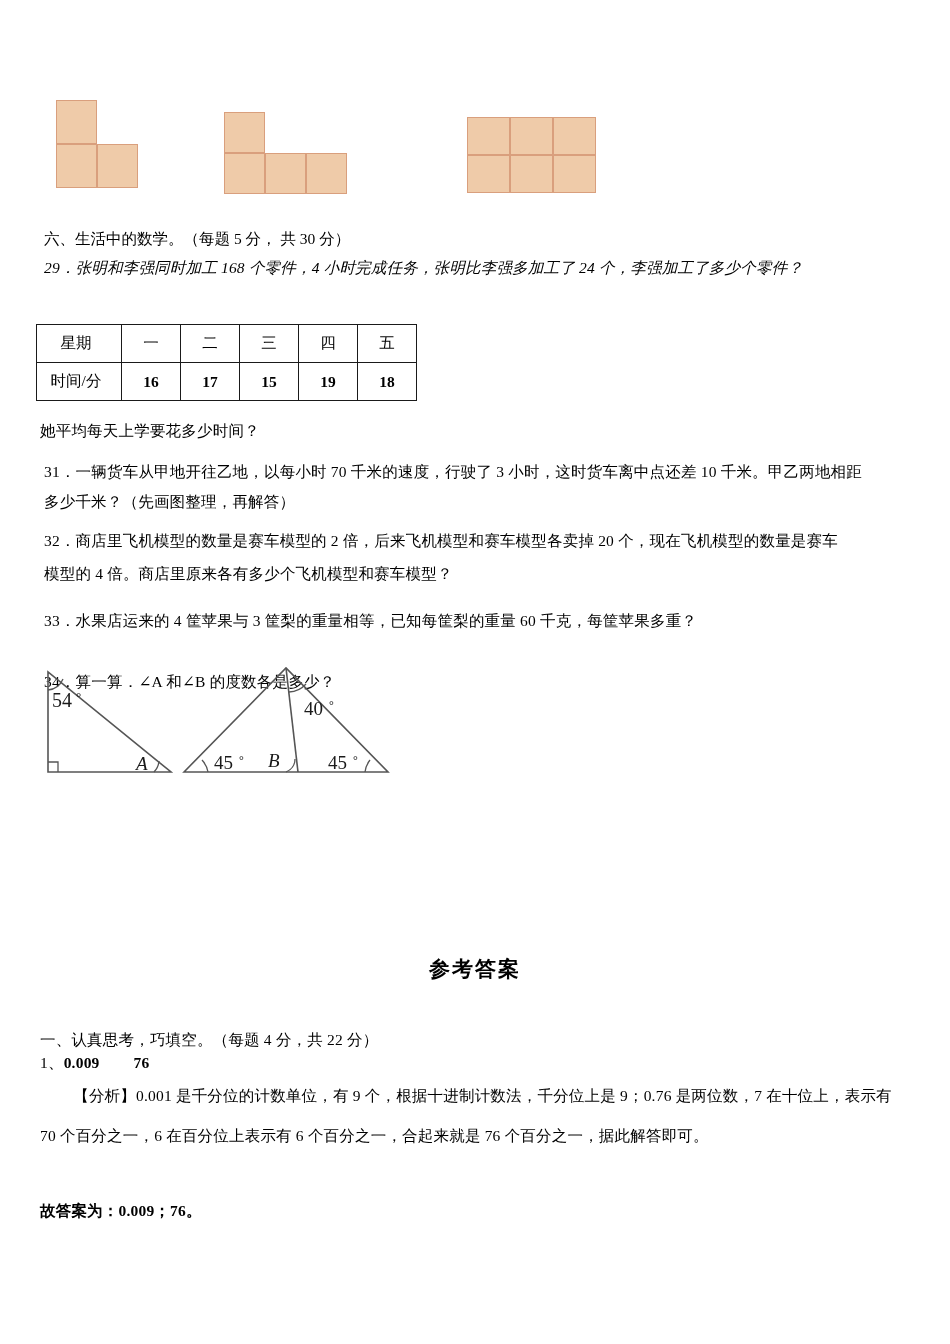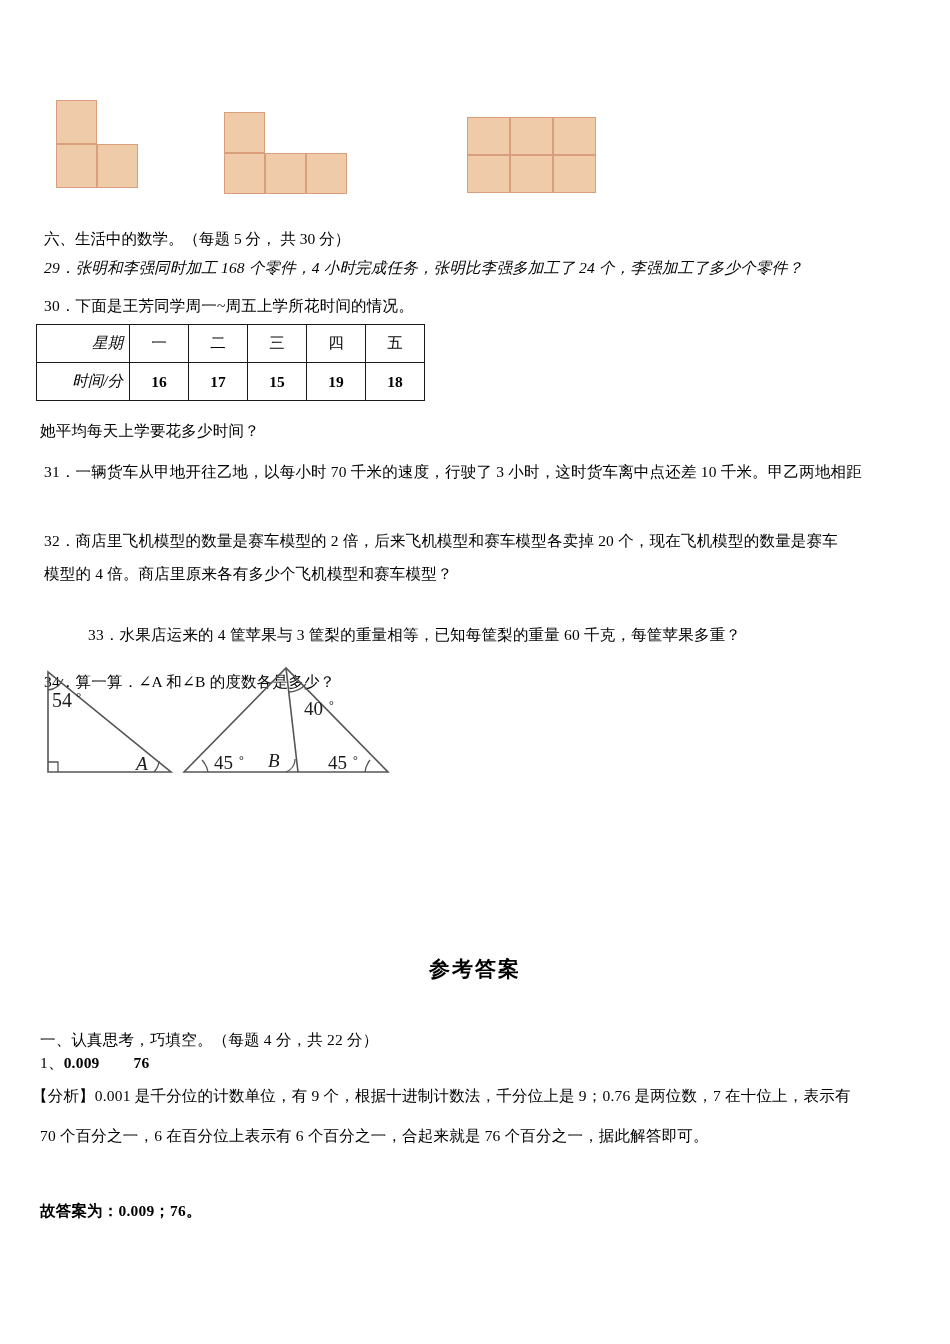--- a/index.html
+++ b/index.html
@@ -66,43 +66,42 @@
     white-space: nowrap;
   }
 
   .q29 { left: 44px; top: 257px; font-style: italic; }
   .q30 { left: 44px; top: 295px; }
   .q30b { left: 40px; top: 420px; }
   .q31 { left: 44px; top: 461px; width: 880px; font-family: Liberation Serif, serif; }
   .q31b { left: 44px; top: 491px; }
   .q32 { left: 44px; top: 530px; width: 880px; }
   .q32b { left: 44px; top: 563px; }
-  .q33 { left: 44px; top: 624px; margin-left: 44px; }
+  .q33 { left: 44px; top: 610px; }
   .q34 { left: 44px; top: 671px; }
 
   
   .sched-table {
     position: absolute;
     left: 36px;
     top: 324px;
     border-collapse: collapse;
     font-size: 15.5px;
   }
   .sched-table td {
     border: 1.2px solid #1a1a1a;
     text-align: center;
     vertical-align: middle;
     height: 37px;
     padding: 0 6px;
   }
   .sched-table td.hdr-label {
     width: 78px;
-    text-align: right;
-    padding-left: 8px;
-    font-style: italic;
+    text-align: center;
+    padding-left: 0;
   }
   .sched-table td.daycell { width: 46px; }
   .sched-table tr.row-time td { font-weight: bold; }
   .sched-table tr.row-time td.hdr-label { font-weight: normal; }
 
   
   .geo-wrap {
     position: absolute;
     left: 36px;
     top: 660px;
@@ -117,21 +116,21 @@
     left: 0;
     top: 955px;
     width: 950px;
     text-align: center;
     font-size: 21px;
     font-weight: bold;
     letter-spacing: 2px;
   }
   .a-sec1 { left: 40px; top: 1029px; }
   .a-item1 { left: 40px; top: 1052px; }
-  .a-analysis { left: 32px; top: 1085px; width: 885px; }
+  .a-analysis { left: 40px; top: 1085px; width: 885px; text-align: center; }
   .a-analysis2 { left: 40px; top: 1125px; }
   .a-detail { left: 44px; top: 1161px; }
   .a-final { left: 40px; top: 1192px; margin-top: 8px; }
 
   .ml { margin-left: 34px; }
 </style>
 </head>
 <body>
 
 <div class="page">
@@ -159,21 +158,20 @@
       <div class="cell" style="left:43px;  top:38px; width:43px; height:38px;"></div>
       <div class="cell" style="left:86px;  top:38px; width:43px; height:38px;"></div>
     </div>
 
   </div>
 
   <div class="section-head">六、生活中的数学。（每题 5 分， 共 30 分）</div>
 
   <div class="txt q29">29．张明和李强同时加工 168 个零件，4 小时完成任务，张明比李强多加工了 24 个，李强加工了多少个零件？</div>
 
-  <div class="txt q30">30．下面是王芳同学周一~周五上学所花时间的情况。</div>
 
   <table class="sched-table">
     <tbody>
       <tr class="row-day">
         <td class="hdr-label">星期</td>
         <td class="daycell">一</td>
         <td class="daycell">二</td>
         <td class="daycell">三</td>
         <td class="daycell">四</td>
         <td class="daycell">五</td>
@@ -185,20 +183,21 @@
         <td class="daycell">15</td>
         <td class="daycell">19</td>
         <td class="daycell">18</td>
       </tr>
     </tbody>
   </table>
 
   <div class="txt q30b">她平均每天上学要花多少时间？</div>
 
   <div class="txt q31">31．一辆货车从甲地开往乙地，以每小时 70 千米的速度，行驶了 3 小时，这时货车离中点还差 10 千米。甲乙两地相距</div>
+  <div class="txt q31b">多少千米？（先画图整理，再解答）</div>
 
   <div class="txt q32">32．商店里飞机模型的数量是赛车模型的 2 倍，后来飞机模型和赛车模型各卖掉 20 个，现在飞机模型的数量是赛车</div>
   <div class="txt q32b">模型的 4 倍。商店里原来各有多少个飞机模型和赛车模型？</div>
 
   <div class="txt q33">33．水果店运来的 4 筐苹果与 3 筐梨的重量相等，已知每筐梨的重量 60 千克，每筐苹果多重？</div>
 
   <div class="txt q34">34．算一算．∠A 和∠B 的度数各是多少？</div>
 
   <div class="geo-wrap">
     <svg width="400" height="125" viewBox="0 0 400 125">

